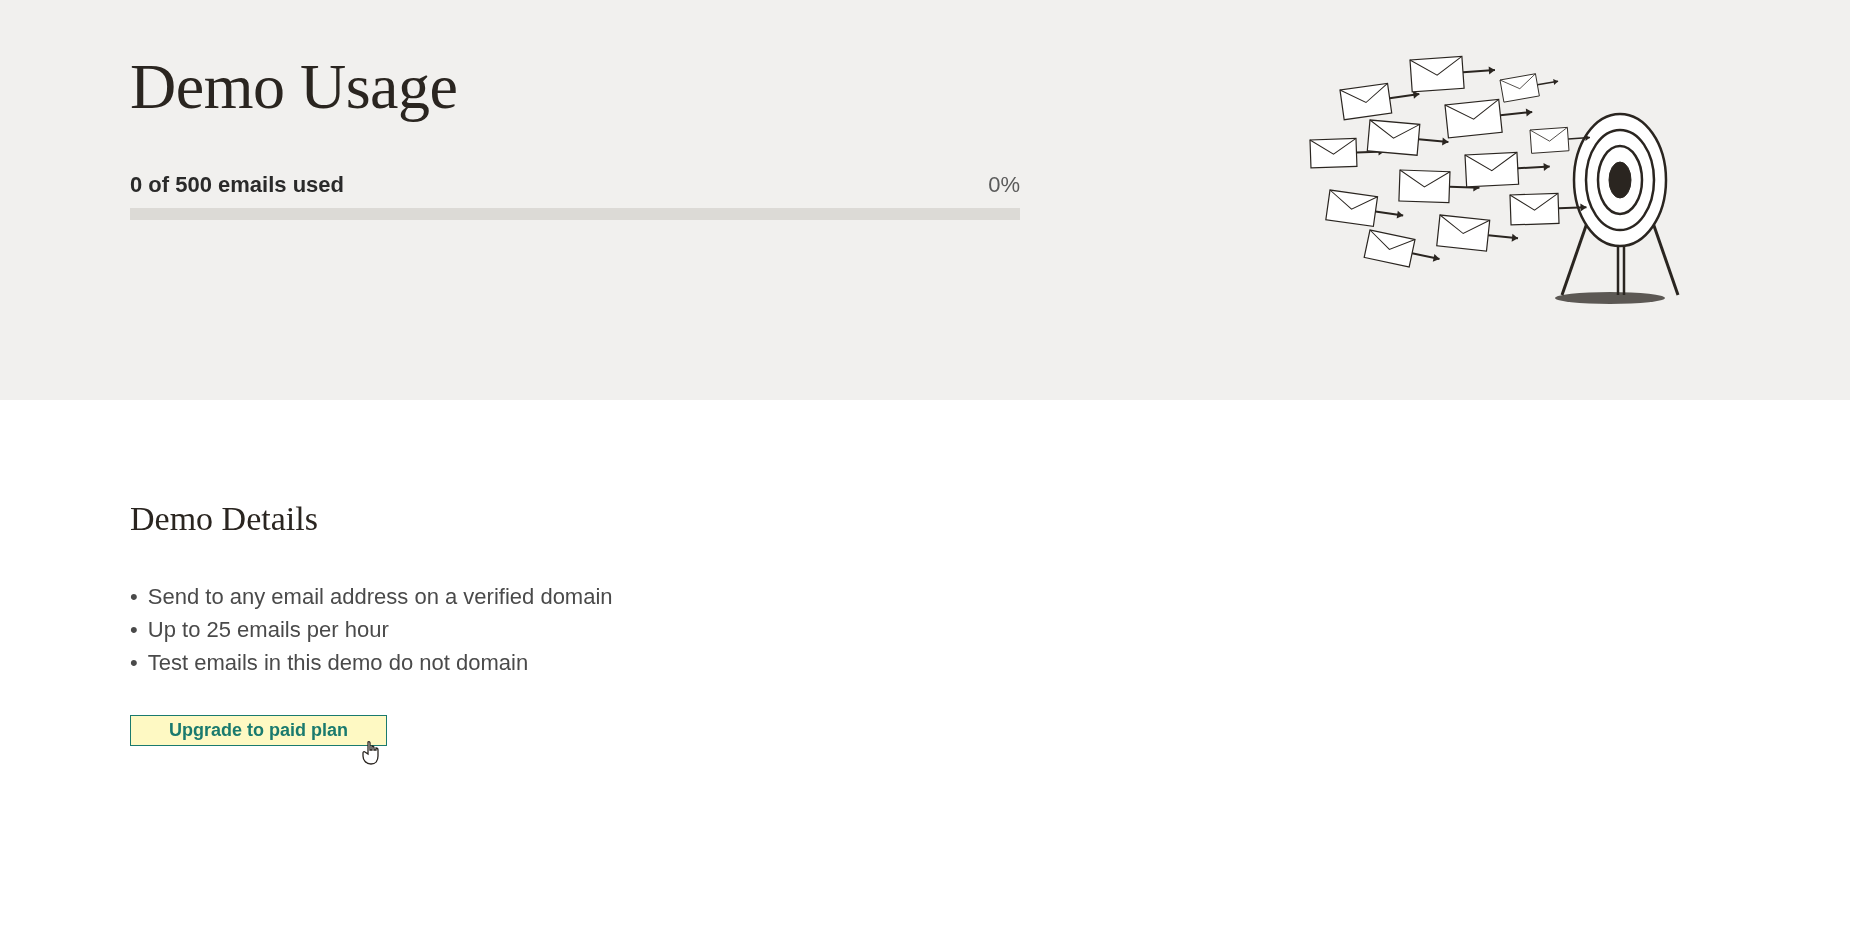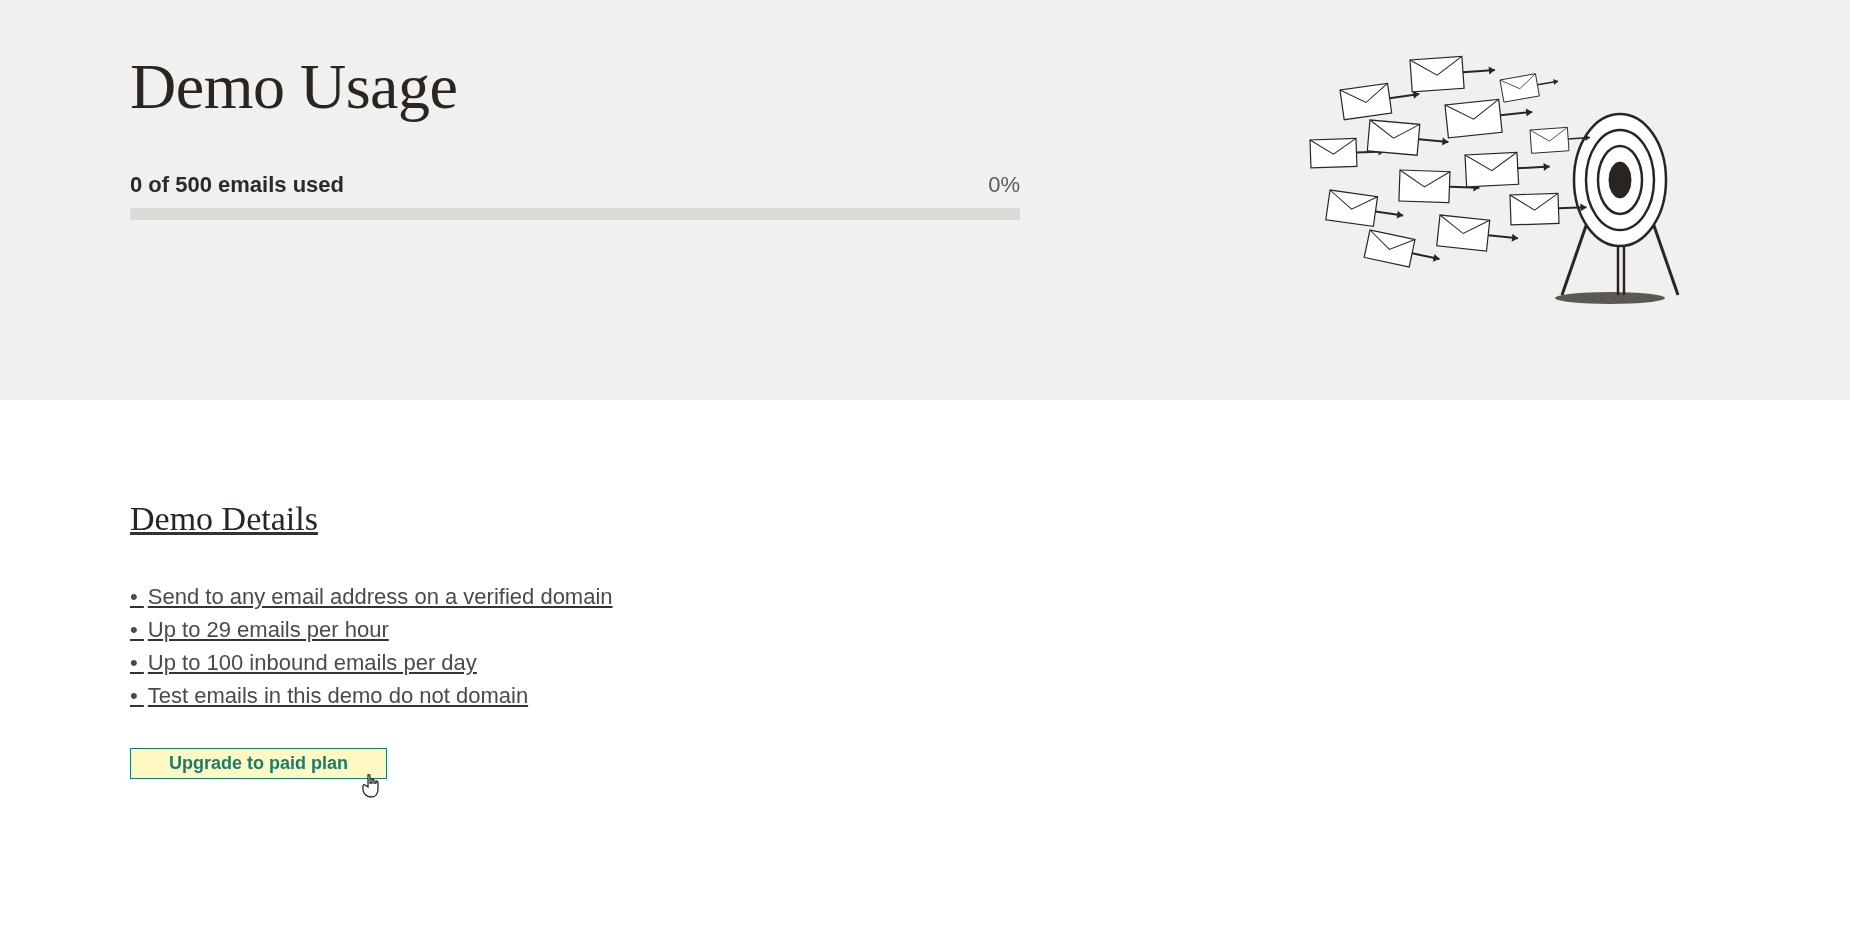--- a/index.html
+++ b/index.html
@@ -64,21 +64,20 @@
       font-weight: 400;
       color: #4a4a4a;
     }
     .illustration {
       flex-shrink: 0;
       width: 420px;
       height: 260px;
     }
     .details-section {
       padding: 100px 130px 60px 130px;
-      text-decoration: underline;
     }
     .details-title {
       font-family: Georgia, "Times New Roman", serif;
       font-size: 34px;
       font-weight: 400;
       color: #2a2520;
       margin-bottom: 42px;
     }
     .details-list {
       list-style: none;
@@ -238,22 +237,21 @@
         <polygon points="76,15 70,11 70,19" fill="#2a2520"></polygon>
       </g>
     </svg>
   </div>
 </section>
 
 <section class="details-section">
   <h2 class="details-title">Demo Details</h2>
   <ul class="details-list">
     <li>Send to any email address on a verified domain</li>
-    <li>Up to 29 emails per hour</li>
-    <li>Up to 100 inbound emails per day</li>
+    <li>Up to 25 emails per hour</li>
     <li>Test emails in this demo do not domain</li>
   </ul>
   <button class="upgrade-button">Upgrade to paid plan</button>
   <div class="cursor-icon">
     <svg width="22" height="26" viewBox="0 0 22 26">
       <path d="M8 2 L8 14 L5 12 C4 11 3 12 3 13 L3 16 C3 20 6 24 11 24 C16 24 18 20 18 16 L18 10 C18 9 17 8 16 8 L16 10 L14 10 L14 8 C14 7 13 6 12 6 L12 10 L10 10 L10 3 C10 2 9 1 8 2 Z" fill="#ffffff" stroke="#2a2520" stroke-width="1.3"></path>
     </svg>
   </div>
 </section>
 

